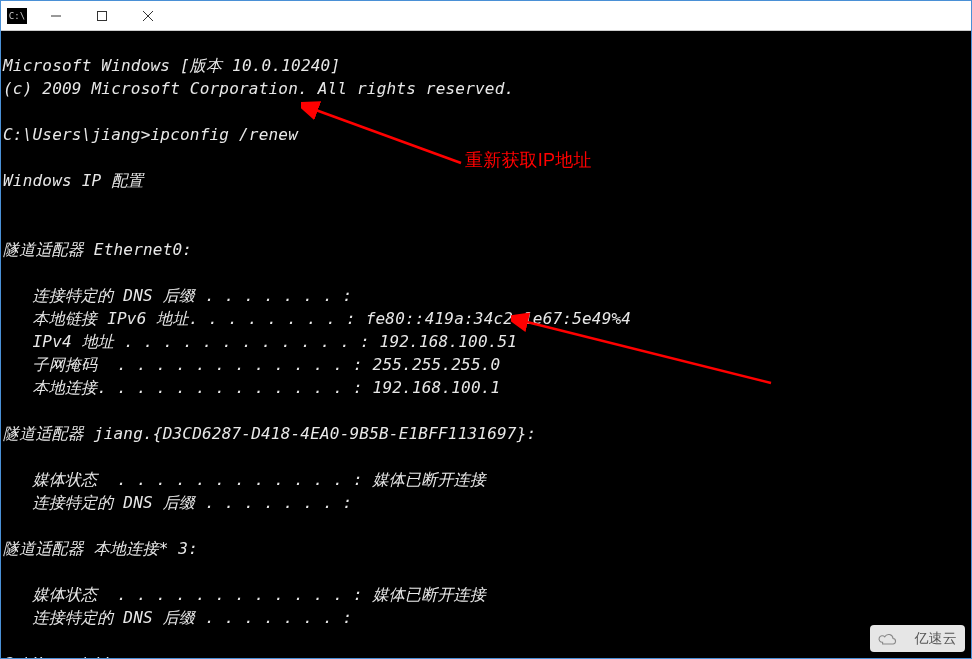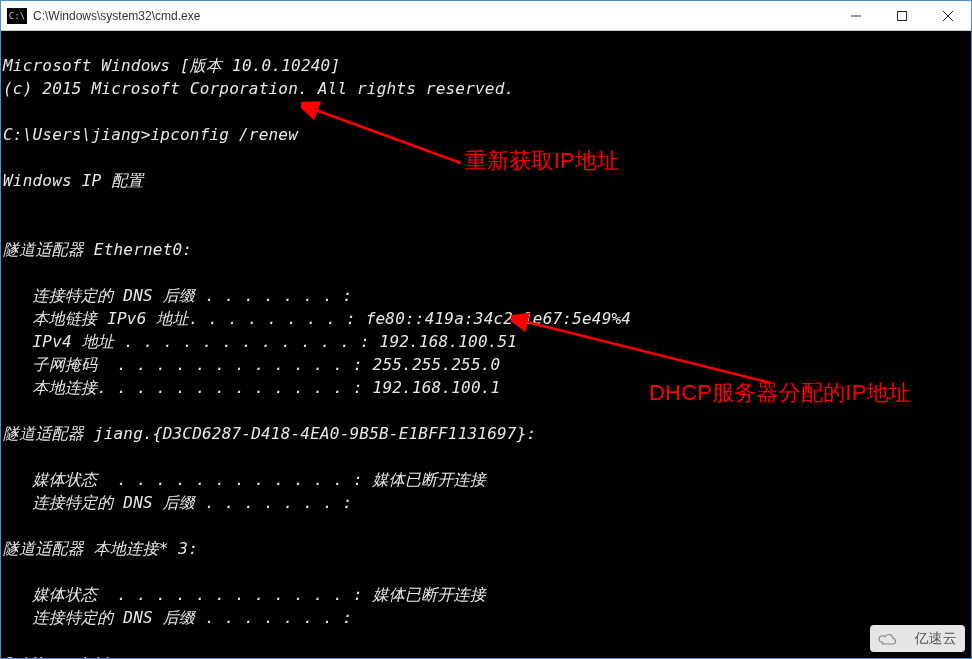--- a/index.html
+++ b/index.html
@@ -6,33 +6,32 @@
   html, body { width: 972px; height: 659px; overflow: hidden; font-family: "Segoe UI", Tahoma, sans-serif; background: #fff; }
   .window { width: 972px; height: 659px; display: flex; flex-direction: column; border: 1px solid #4a90d6; position: relative; }
   .titlebar { height: 30px; background: #fff; display: flex; align-items: center; border-bottom: 1px solid #ccc; }
   .titlebar-icon { width: 20px; height: 16px; margin: 0 6px; background: #000; display: inline-flex; align-items: center; justify-content: center; font-size: 9px; color: #ccc; font-family: Consolas, monospace; }
   .titlebar-title { flex: 1; font-size: 12px; color: #333; letter-spacing: 0; }
   .win-controls { display: flex; height: 100%; }
   .win-btn { width: 46px; display: flex; align-items: center; justify-content: center; font-size: 12px; color: #333; }
   .win-btn svg { width: 10px; height: 10px; }
   .terminal { flex: 1; background: #000; color: #e8e8e8; font-family: "SimSun", "NSimSun", Consolas, monospace; font-size: 16px; line-height: 23px; padding: 0px 2px; white-space: pre; position: relative; overflow: hidden; letter-spacing: 0.2px; }
   .terminal .line { white-space: pre; font-style: italic; }
-  .annotation { position: absolute; color: #ff0000; font-size: 22px; font-family: "Microsoft YaHei", sans-serif; pointer-events: none; font-weight: 400; }
+  .annotation { position: absolute; color: #ff0000; font-size: 18px; font-family: "Microsoft YaHei", sans-serif; pointer-events: none; font-weight: 400; }
   .arrow { position: absolute; pointer-events: none; }
   .watermark { position: absolute; right: 6px; bottom: 6px; background: rgba(255,255,255,0.9); border-radius: 4px; padding: 2px 8px 2px 6px; display:flex; align-items:center; gap:16px; font-size:14px; color:#555; box-shadow:0 0 3px rgba(0,0,0,0.3);}
   .watermark svg { width:22px; height:14px;}
 </style>
 </head>
 <body>
 
 <div class="window">
 
   <div class="titlebar">
     <span class="titlebar-icon">C:\</span>
-    <span class="titlebar-title">C:\Windows\system32\cmd.exe</span>
     <div class="win-controls">
       <div class="win-btn">
         <svg viewBox="0 0 10 10">
             <path d="M0 5 H10" stroke="#333" stroke-width="1"></path>
           </svg>
       </div>
       <div class="win-btn">
         <svg viewBox="0 0 10 10">
             <rect x="0.5" y="0.5" width="9" height="9" fill="none" stroke="#333" stroke-width="1"></rect>
           </svg>
@@ -40,21 +39,21 @@
       <div class="win-btn close">
         <svg viewBox="0 0 10 10">
             <path d="M0 0 L10 10 M10 0 L0 10" stroke="#333" stroke-width="1"></path>
           </svg>
       </div>
     </div>
   </div>
 
   <div class="terminal">
 <span class="line">Microsoft Windows [版本 10.0.10240]</span>
-<span class="line">(c) 2015 Microsoft Corporation. All rights reserved.</span>
+<span class="line">(c) 2009 Microsoft Corporation. All rights reserved.</span>
 <span class="line"></span>
 <span class="line">C:\Users\jiang&gt;ipconfig /renew</span>
 <span class="line"></span>
 <span class="line">Windows IP 配置</span>
 <span class="line"></span>
 <span class="line"></span>
 <span class="line">隧道适配器 Ethernet0:</span>
 <span class="line"></span>
 <span class="line">   连接特定的 DNS 后缀 . . . . . . . :</span>
 <span class="line">   本地链接 IPv6 地址. . . . . . . . : fe80::419a:34c2:1e67:5e49%4</span>
@@ -87,21 +86,20 @@
 
     
     <svg class="arrow" style="left:510px; top:280px; width:270px; height:80px;" viewBox="0 0 270 80">
       <defs>
           <marker id="ah2" markerWidth="10" markerHeight="8" refX="2" refY="4" orient="auto">
             <polygon points="0 0, 10 4, 0 8" fill="#ff0000"></polygon>
           </marker>
         </defs>
       <line x1="260" y1="72" x2="12" y2="10" stroke="#ff0000" stroke-width="2.5" marker-end="url(#ah2)"></line>
     </svg>
-    <div class="annotation" style="left:648px; top:350px;">DHCP服务器分配的IP地址</div>
 
     <div class="watermark">
       <svg viewBox="0 0 40 24">
           <path d="M12 18 a6 6 0 1 1 4 -10 a8 8 0 0 1 15 3 a5 5 0 0 1 -1 10 h-18 z" fill="none" stroke="#888" stroke-width="2"></path>
         </svg>
       <span>亿速云</span>
     </div>
   </div>
 
 </div>

